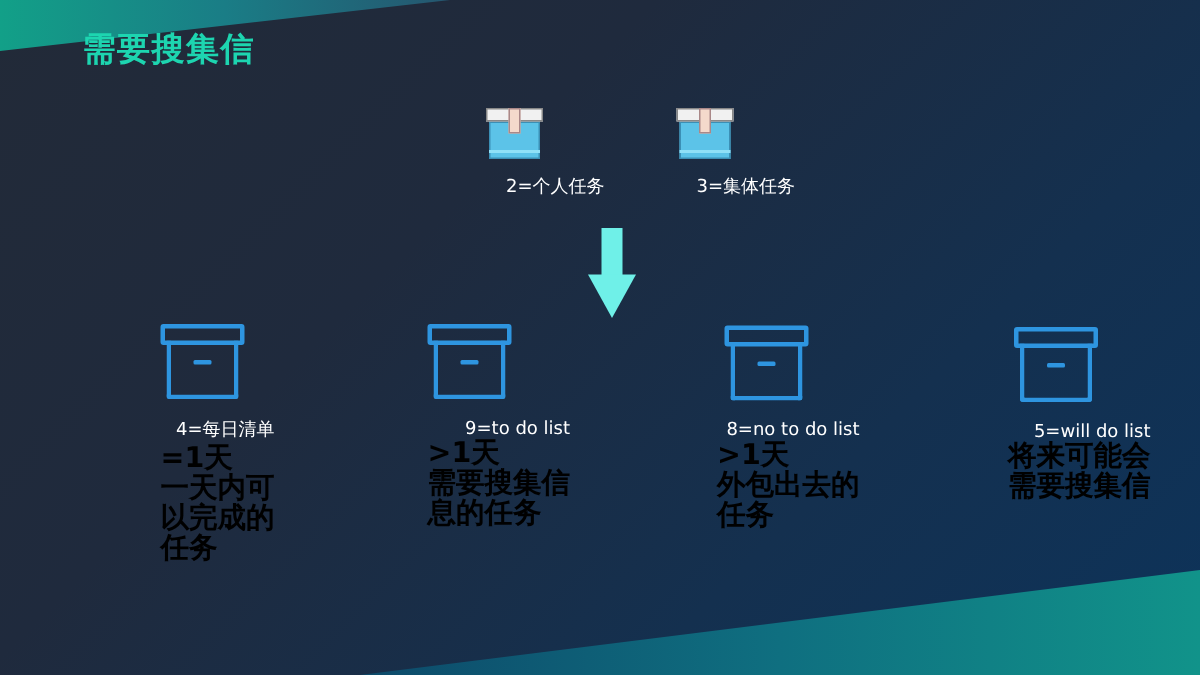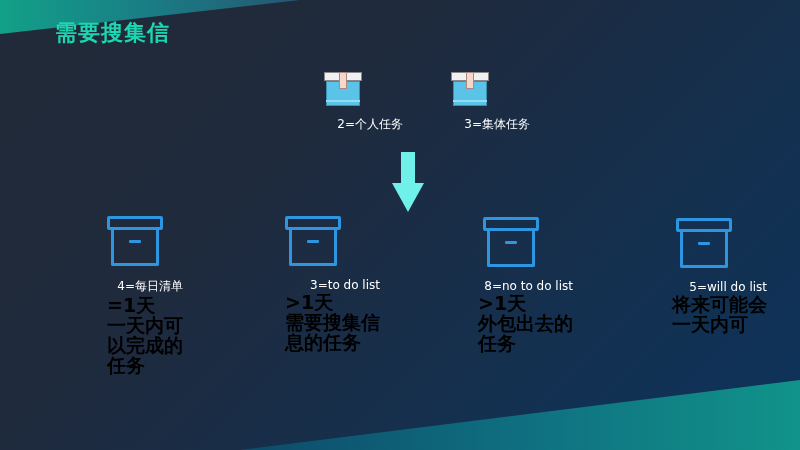--- a/index.html
+++ b/index.html
@@ -83,21 +83,21 @@
 以完成的
 任务</div>
 </div>
 
 <div class="col" style="left:285px; top:216px;">
   <div class="box-icon">
       <div class="body"></div>
       <div class="lid"></div>
       <div class="handle"></div>
     </div>
-  <div class="cap" style="margin-left:-4px;">3=to do list</div>
+  <div class="cap" style="margin-left:-4px;">9=to do list</div>
   <div class="desc">&gt;1天
 需要搜集信
 息的任务</div>
 </div>
 
 <div class="col" style="left:483px; top:217px;">
   <div class="box-icon">
       <div class="body"></div>
       <div class="lid"></div>
       <div class="handle"></div>
@@ -109,14 +109,14 @@
 </div>
 
 <div class="col" style="left:676px; top:218px;">
   <div class="box-icon">
       <div class="body"></div>
       <div class="lid"></div>
       <div class="handle"></div>
     </div>
   <div class="cap" style="margin-left:-4px;">5=will do list</div>
   <div class="desc" style="margin-left:-4px;">将来可能会
-一天内可</div>
+需要搜集信</div>
 </div>
 
 </body></html>

